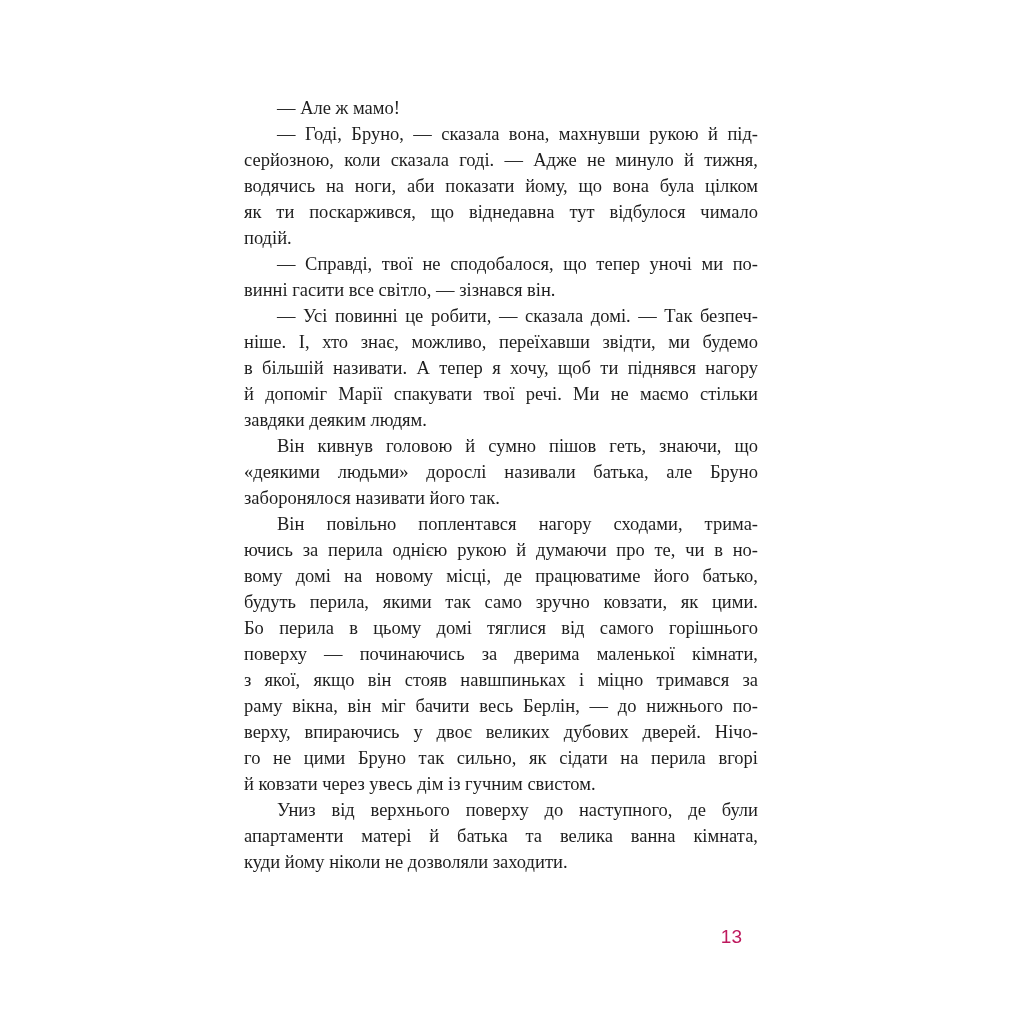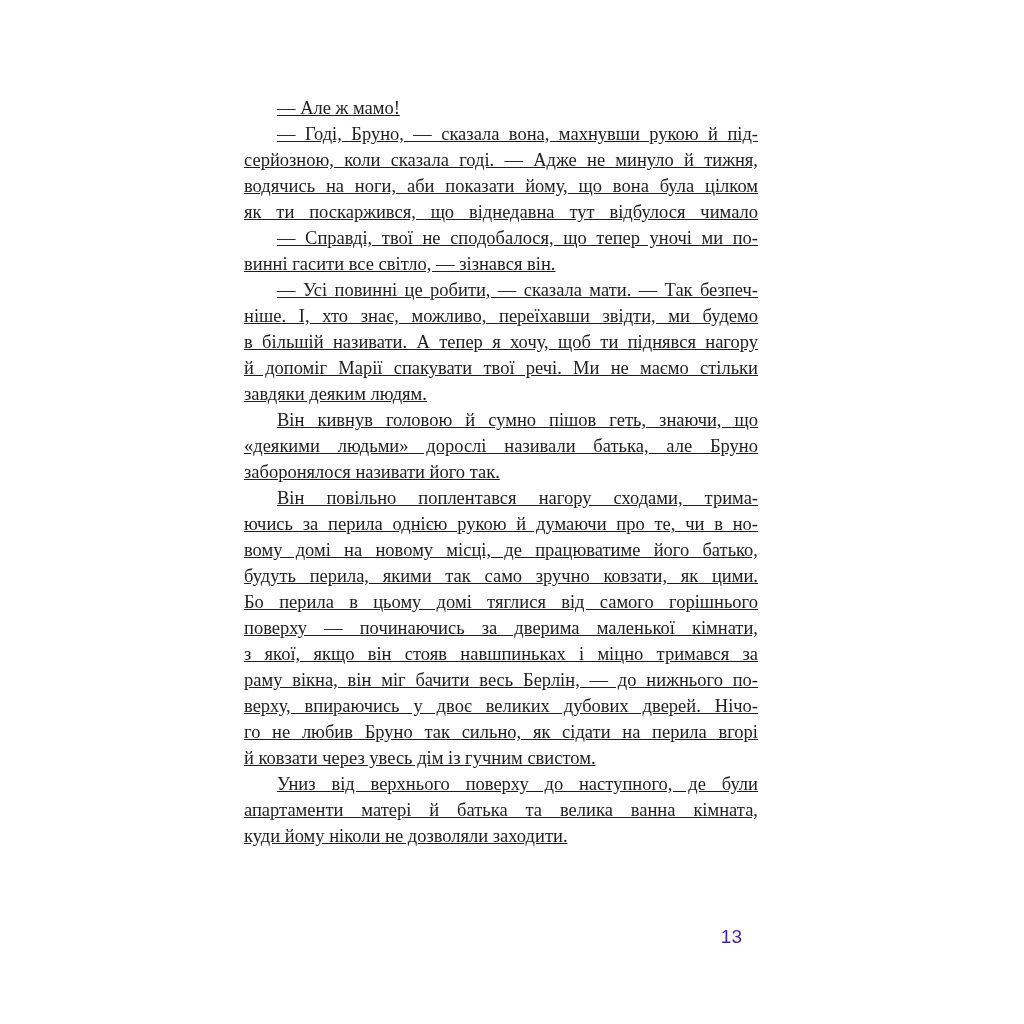--- a/index.html
+++ b/index.html
@@ -32,84 +32,84 @@
     margin: 0;
     padding: 0;
   }
   .line {
     height: 26px;
     line-height: 26px;
     text-align: justify;
     text-align-last: justify;
     white-space: nowrap;
     overflow: hidden;
-    text-decoration: underline;
   }
   .line.first {
     text-indent: 33px;
   }
   .line.para-end {
     text-align: left;
     text-align-last: left;
   }
   .folio {
     position: absolute;
     left: 244px;
     top: 926px;
     width: 514px;
     text-align: right;
     padding-right: 16px;
     box-sizing: border-box;
     font-family: "Liberation Sans", "DejaVu Sans", sans-serif;
     font-size: 19px;
     line-height: 22px;
-    color: #4c1d95;
+    color: #be185d;
   }
 </style>
 </head>
 <body>
 
 <div class="page">
   <div class="text-column" id="text-column">
       <div class="paragraph">
         <div class="line first para-end">— Але ж мамо!</div>
       </div>
       <div class="paragraph">
         <div class="line first">— Годі, Бруно, — сказала вона, махнувши рукою й під-</div>
         <div class="line">серйозною, коли сказала годі. — Адже не минуло й тижня,</div>
         <div class="line">водячись на ноги, аби показати йому, що вона була цілком</div>
         <div class="line">як ти поскаржився, що віднедавна тут відбулося чимало</div>
+        <div class="line para-end">подій.</div>
       </div>
       <div class="paragraph">
         <div class="line first">— Справді, твої не сподобалося, що тепер уночі ми по-</div>
         <div class="line para-end">винні гасити все світло, — зізнався він.</div>
       </div>
       <div class="paragraph">
-        <div class="line first">— Усі повинні це робити, — сказала мати. — Так безпеч-</div>
+        <div class="line first">— Усі повинні це робити, — сказала домі. — Так безпеч-</div>
         <div class="line">ніше. І, хто знає, можливо, переїхавши звідти, ми будемо</div>
         <div class="line">в більшій називати. А тепер я хочу, щоб ти піднявся нагору</div>
         <div class="line">й допоміг Марії спакувати твої речі. Ми не маємо стільки</div>
         <div class="line para-end">завдяки деяким людям.</div>
       </div>
       <div class="paragraph">
         <div class="line first">Він кивнув головою й сумно пішов геть, знаючи, що</div>
         <div class="line">«деякими людьми» дорослі називали батька, але Бруно</div>
         <div class="line para-end">заборонялося називати його так.</div>
       </div>
       <div class="paragraph">
         <div class="line first">Він повільно поплентався нагору сходами, трима-</div>
         <div class="line">ючись за перила однією рукою й думаючи про те, чи в но-</div>
         <div class="line">вому домі на новому місці, де працюватиме його батько,</div>
         <div class="line">будуть перила, якими так само зручно ковзати, як цими.</div>
         <div class="line">Бо перила в цьому домі тяглися від самого горішнього</div>
         <div class="line">поверху — починаючись за дверима маленької кімнати,</div>
         <div class="line">з якої, якщо він стояв навшпиньках і міцно тримався за</div>
         <div class="line">раму вікна, він міг бачити весь Берлін, — до нижнього по-</div>
         <div class="line">верху, впираючись у двоє великих дубових дверей. Нічо-</div>
-        <div class="line">го не любив Бруно так сильно, як сідати на перила вгорі</div>
+        <div class="line">го не цими Бруно так сильно, як сідати на перила вгорі</div>
         <div class="line para-end">й ковзати через увесь дім із гучним свистом.</div>
       </div>
       <div class="paragraph">
         <div class="line first">Униз від верхнього поверху до наступного, де були</div>
         <div class="line">апартаменти матері й батька та велика ванна кімната,</div>
         <div class="line para-end">куди йому ніколи не дозволяли заходити.</div>
       </div>
     </div>
   <div class="folio">13</div>
 </div>

